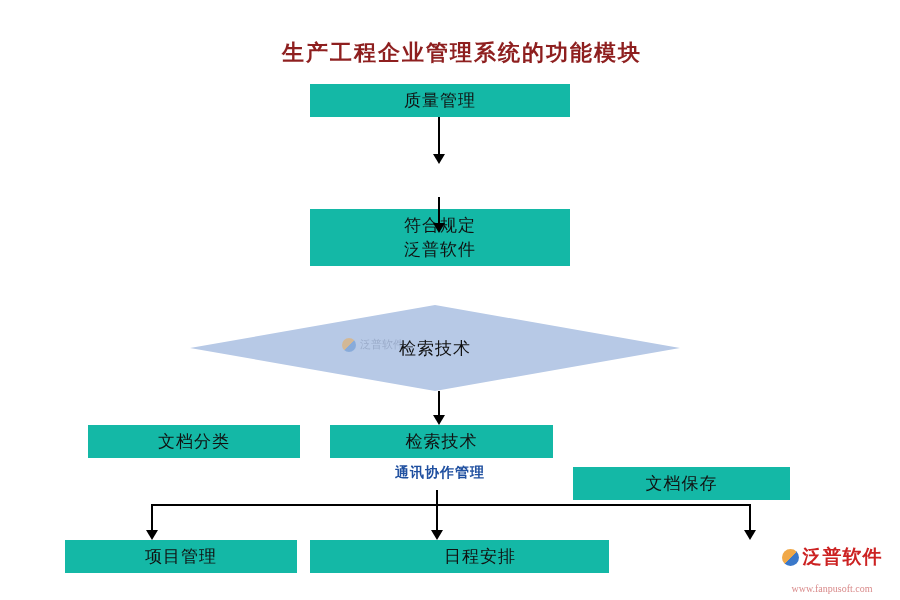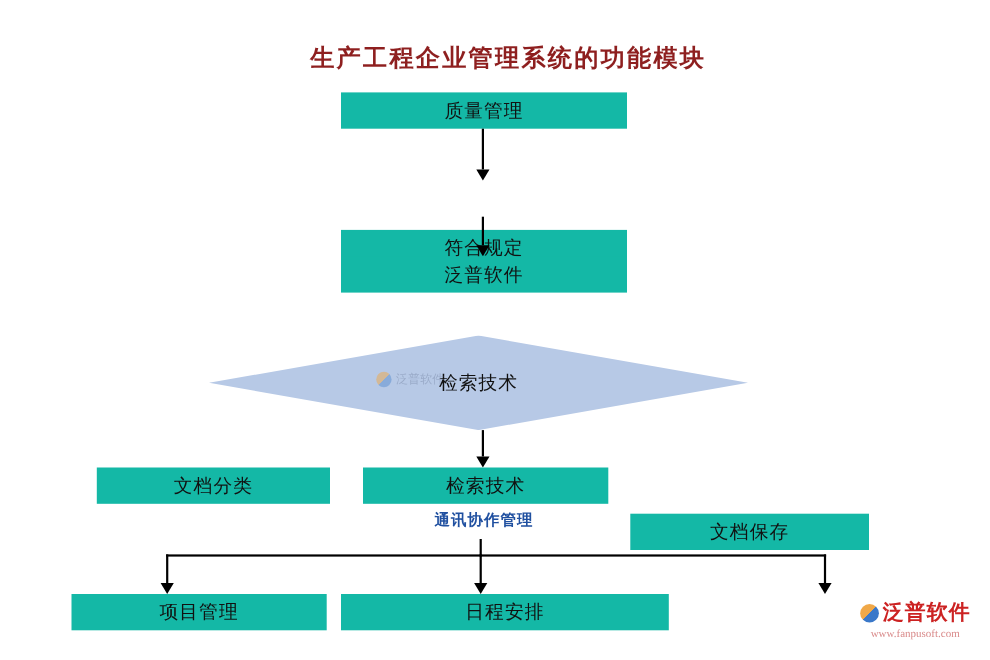--- a/index.html
+++ b/index.html
@@ -47,21 +47,21 @@
   .wm-br{
     position:absolute;left:768px;top:544px;width:128px;text-align:center;z-index:5;
   }
   .wm-br-row{display:flex;align-items:center;justify-content:center;gap:4px;}
   .wm-logo{
     width:17px;height:17px;border-radius:50%;
     background:linear-gradient(135deg,#f0a848 0 50%,#3a78c9 50% 100%);
     display:inline-block;
   }
   .wm-brand{font-size:19px;font-weight:bold;color:#cc2222;letter-spacing:1px;}
-  .wm-url{font-size:10px;color:#d98a8a;margin-top:1px;}
+  .wm-url{font-size:10px;color:#d98a8a;margin-top:13px;}
 </style>
 </head>
 <body>
 
 <div class="canvas">
 
   <h1 class="title">生产工程企业管理系统的功能模块</h1>
 
   <div class="box" style="left:310px;top:84px;width:260px;">质量管理</div>
 
@@ -102,21 +102,21 @@
   <div class="vline" style="left:151px;top:504px;height:26px;"></div>
   <div class="ah" style="left:146px;top:530px;"></div>
 
   <div class="vline" style="left:436px;top:504px;height:26px;"></div>
   <div class="ah" style="left:431px;top:530px;"></div>
 
   <div class="vline" style="left:749px;top:504px;height:26px;"></div>
   <div class="ah" style="left:744px;top:530px;"></div>
 
   <div class="box" style="left:65px;top:540px;width:232px;">项目管理</div>
-  <div class="box" style="left:310px;top:540px;width:298px;">日程安排</div>
+  <div class="box" style="left:310px;top:540px;width:258px;padding-left:41px;">日程安排</div>
 
   <div class="wm-br">
     <div class="wm-br-row">
       <span class="wm-logo"></span>
       <span class="wm-brand">泛普软件</span>
     </div>
     <div class="wm-url">www.fanpusoft.com</div>
   </div>
 
 </div>

